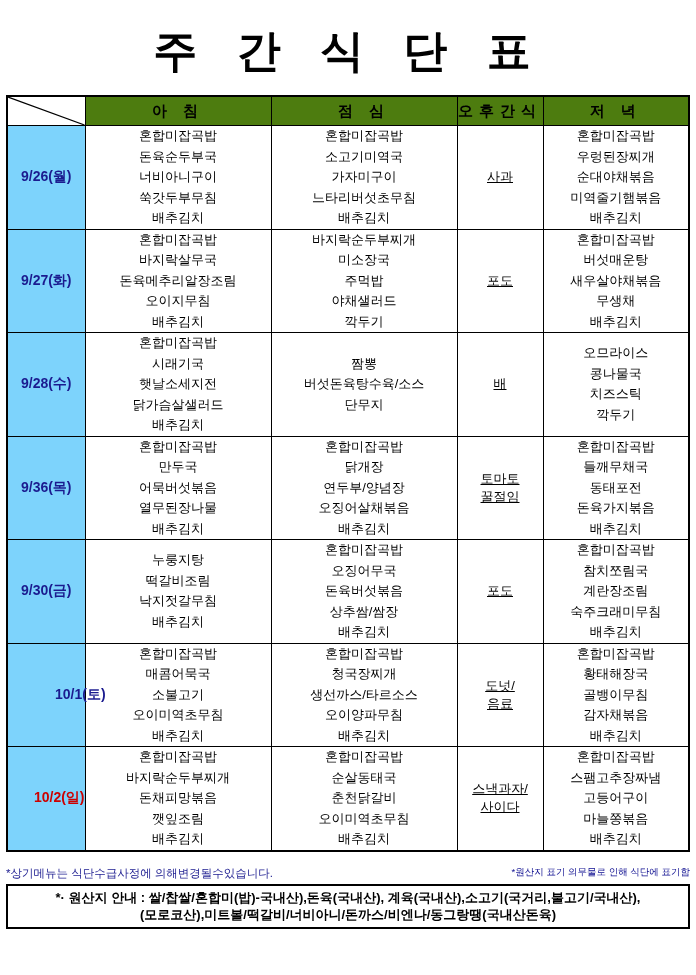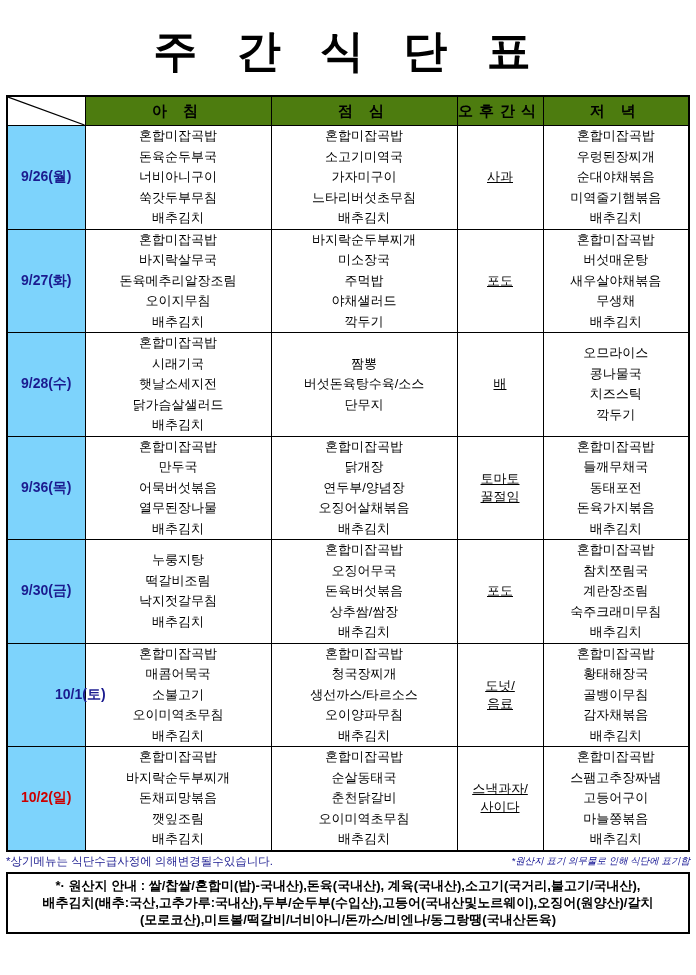--- a/index.html
+++ b/index.html
@@ -67,46 +67,46 @@
   .col-dn    { width: 146px; }
 
   td.daycell {
     background: #7dd3fc;
     text-align: center;
     font-size: 14px;
     font-weight: bold;
     color: #1b1b8f;
   }
   td.daycell.weekend-sat { color: #1b1b8f; padding-left: 47px; }
-  td.daycell.weekend-sun { color: #cc0000; }
+  td.daycell.weekend-sun { color: #cc0000; text-align: right; }
 
   td.mealcell {
     text-align: center;
     font-size: 13px;
     line-height: 20.5px;
     padding: 3px 2px;
   }
   td.mealcell .line { white-space: nowrap; }
   td.snackcell {
     text-align: center;
     font-size: 13px;
     line-height: 18px;
     text-decoration: underline;
   }
 
   .notes {
     width: 684px;
-    margin-top: 2px;
+    margin-top: 14px;
     display: flex;
     justify-content: space-between;
-    align-items: center;
+    align-items: flex-start;
     font-size: 11px;
   }
   .note-left { color: #1b1b8f; font-size: 11.5px; }
-  .note-right { color: #0b0b8f; font-size: 9.5px; text-align: right; font-style: italic; }
+  .note-right { color: #0b0b8f; font-size: 9.5px; text-align: right; }
 
   .origin-box {
     width: 684px;
     margin-top: 3px;
     border: 2px solid #000;
     box-sizing: border-box;
     padding: 3px 4px 4px 4px;
     font-size: 13px;
     line-height: 17px;
     text-align: center;
@@ -336,17 +336,16 @@
       </tbody>
   </table>
 
   <div class="notes">
     <div class="note-left">*상기메뉴는 식단수급사정에 의해변경될수있습니다.</div>
     <div class="note-right">*원산지 표기 의무물로 인해 식단에 표기함</div>
   </div>
 
   <div class="origin-box">
     <div class="l1">*· 원산지 안내 : 쌀/찹쌀/혼합미(밥)-국내산),돈육(국내산), 계육(국내산),소고기(국거리,불고기/국내산),</div>
-    <div class="l2">배추김치(배추:국산,고추가루:국내산),두부/순두부(수입산),고등어(국내산및노르웨이),오징어(원양산)/갈치</div>
     <div class="l3">(모로코산),미트볼/떡갈비/너비아니/돈까스/비엔나/동그랑땡(국내산돈육)</div>
   </div>
 
 </div>
 
 </body></html>

